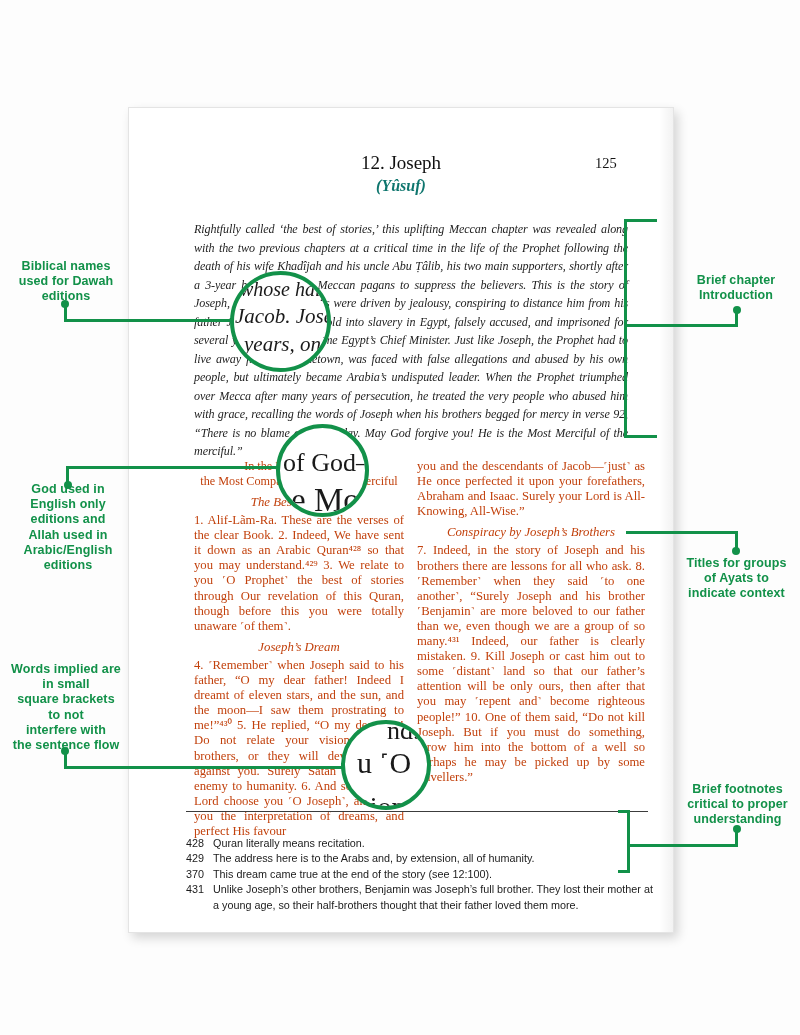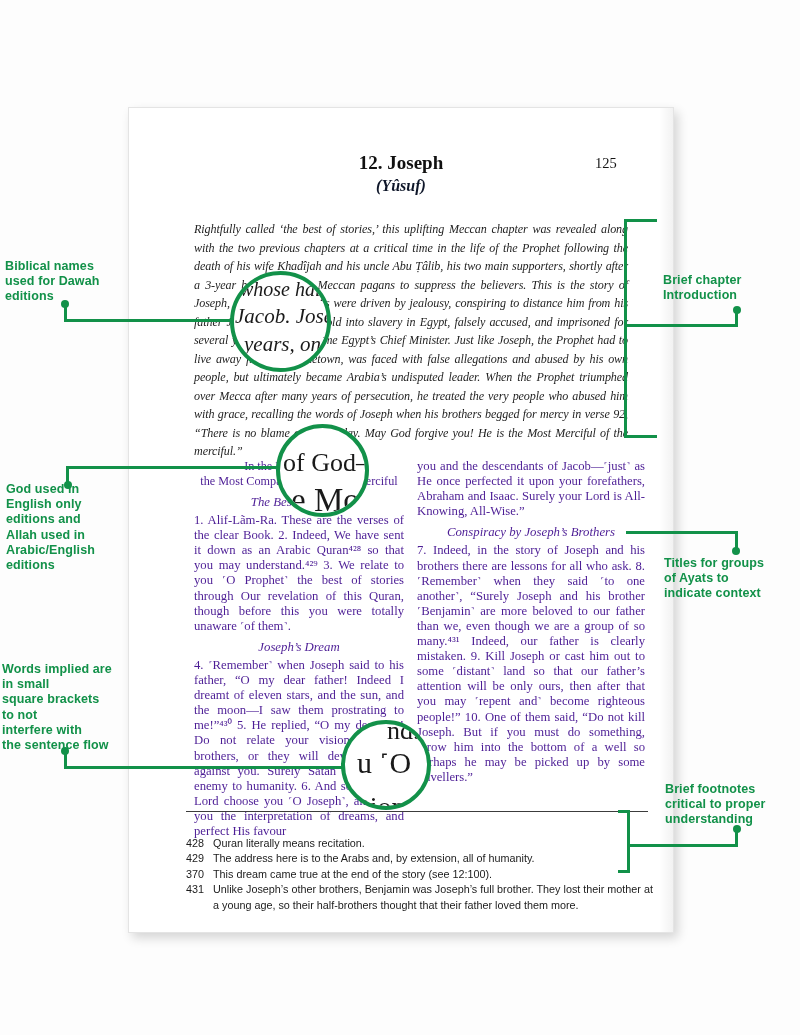--- a/index.html
+++ b/index.html
@@ -7,29 +7,29 @@
   body { background:#fdfdfd; font-family:"Liberation Serif", serif; }
   .canvas { position:relative; width:800px; height:1035px; background:#fdfdfd; overflow:hidden; }
 
   
   .page { position:absolute; left:128px; top:107px; width:546px; height:826px;
           background:#ffffff; border:1px solid #e4e4e4;
           box-shadow:4px 5px 10px rgba(0,0,0,0.16); }
   .page::after { content:""; position:absolute; right:0; top:0; bottom:0; width:14px;
           background:linear-gradient(to right, rgba(0,0,0,0), rgba(0,0,0,0.05)); }
   .chapter-title { position:absolute; top:44px; left:0; width:100%; text-align:center;
-          font-weight:bold; font-size:19px; color:#101010; }
+          font-weight:normal; font-size:19px; color:#101010; }
   .chapter-subtitle { position:absolute; top:69px; left:0; width:100%; text-align:center;
-          font-weight:bold; font-style:italic; font-size:16px; color:#0f172a; }
+          font-weight:bold; font-style:italic; font-size:16px; color:#0f766e; }
   .page-number { position:absolute; top:47px; left:466px; font-size:14.5px; color:#151515; }
   .intro { position:absolute; top:112px; left:65px; width:434px; font-style:italic;
           font-size:12.1px; line-height:18.5px; letter-spacing:-0.1px;
           text-align:justify; color:#1e1e1e; }
   .col { position:absolute; top:351px; font-size:12.7px; line-height:15.1px;
-          text-align:justify; color:#4c1d95; }
+          text-align:justify; color:#c2410c; }
   .col-left { left:65px; width:210px; }
   .col-right { left:288px; width:228px; }
   .centerline { text-align:center; font-size:12.2px; line-height:15px; }
   .sec-title { text-align:center; font-style:italic; font-size:12.8px;
           margin-top:6px; margin-bottom:3px; }
   .fn-rule { position:absolute; top:703px; left:57px; width:462px;
           border-top:1.6px solid #3c3c3c; }
   .footnotes { position:absolute; top:728px; left:57px; width:468px;
           font-family:"Liberation Sans", sans-serif; font-size:10.8px;
           line-height:15.4px; color:#1b1b1b; }
@@ -53,21 +53,21 @@
   .m3-l1 { top:-8px; left:26px; font-size:26px;margin-left:16px; }
   .m3-l2 { top:22px; left:12px; font-size:30px; }
   .m3-l3 { top:60px; left:17px; font-size:28px;margin-top:7px; }
 
   
   .cline { position:absolute; background:var(--accent, #129149); z-index:5; }
   .cdot  { position:absolute; width:8px; height:8px; border-radius:50%;
           background:var(--accent, #129149); z-index:5; }
   .callout { position:absolute; font-family:"Liberation Sans", sans-serif; font-weight:bold;
           color:var(--accent, #129149); font-size:12.5px; line-height:15.2px;
-          white-space:pre-line; z-index:7; letter-spacing:0.1px; }
+          text-align:center; white-space:pre-line; z-index:7; letter-spacing:0.1px; }
 </style>
 </head>
 <body>
 
 <div class="canvas">
 
   <div class="page">
     <div class="chapter-title">12. Joseph</div>
     <div class="chapter-subtitle">(Yûsuf)</div>
     <div class="page-number">125</div>

